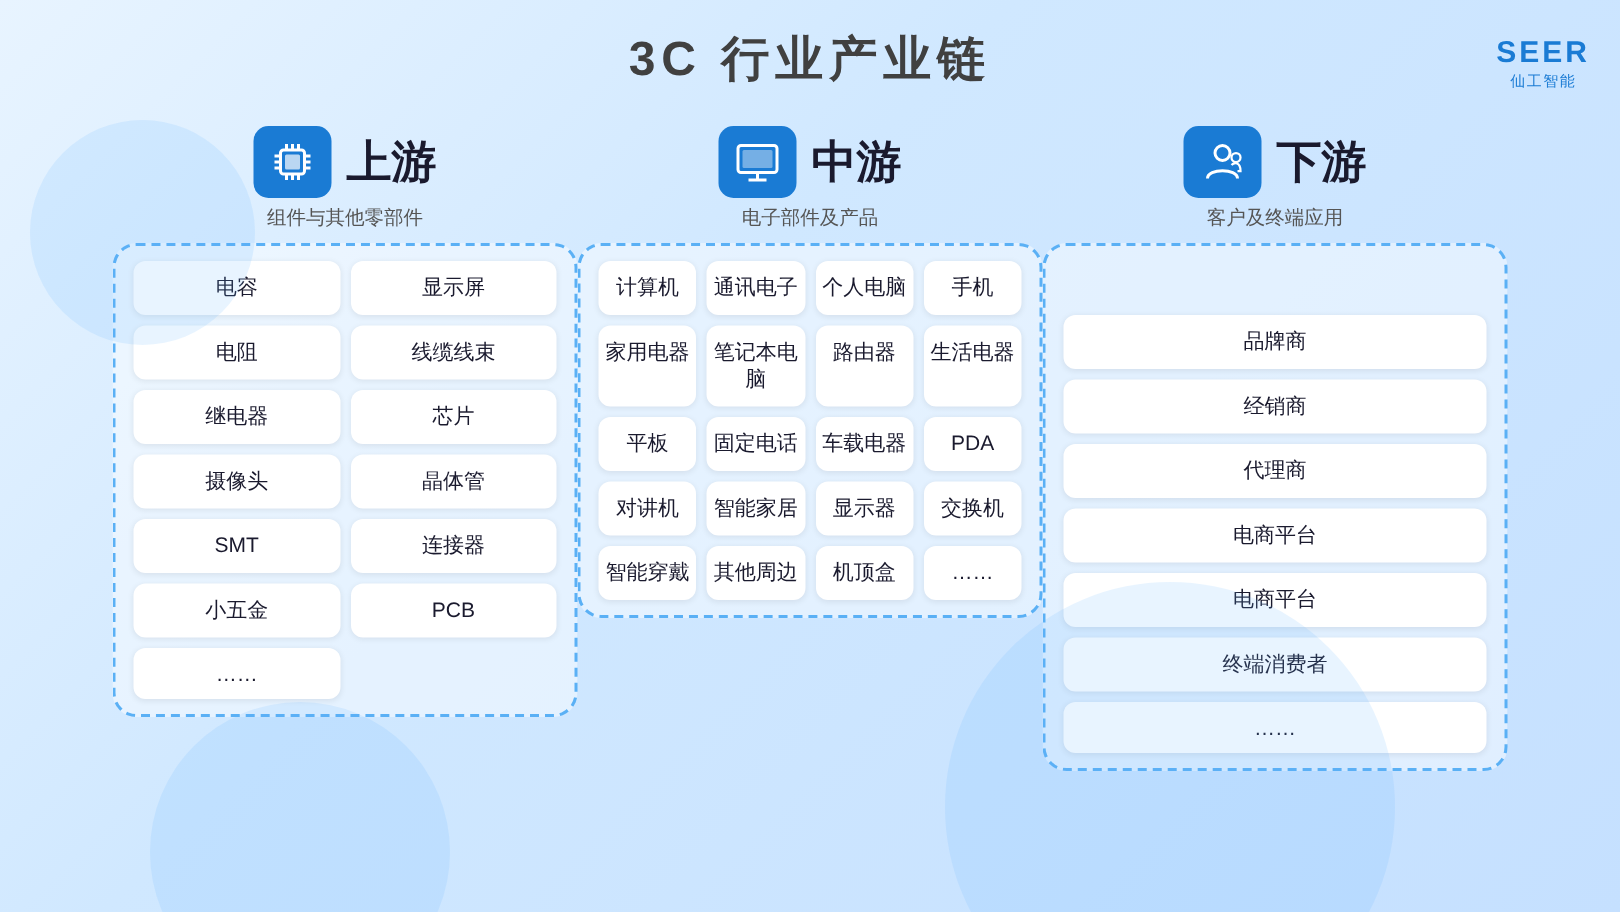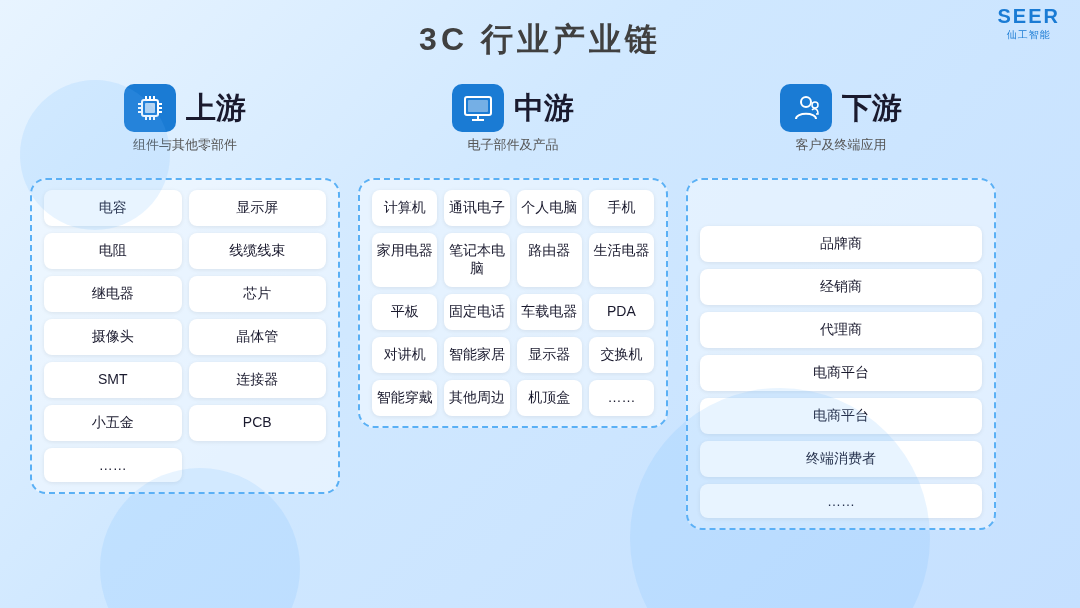--- a/index.html
+++ b/index.html
@@ -18,40 +18,39 @@
       border-radius: 50%;
       background: rgba(100, 180, 255, 0.15);
     }
     .bg-circle-1 { width: 300px; height: 300px; bottom: -80px; right: 150px; }
     .bg-circle-2 { width: 200px; height: 200px; bottom: -60px; left: 100px; }
     .bg-circle-3 { width: 150px; height: 150px; top: 80px; left: 20px; }
 
     
     .logo {
       position: absolute;
-      top: 5px;
+      top: 24px;
       right: 20px;
       text-align: center;
     }
 
     
     .page-title {
       text-align: center;
       font-size: 32px;
       font-weight: 700;
       color: #404040;
       padding-top: 18px;
       letter-spacing: 4px;
     }
 
     
     .main-content {
       display: flex;
-      justify-content: flex-start;
-      gap: 18px;
+      justify-content: center;
       padding: 12px 30px 10px 30px;
       margin-top: 10px;
     }
 
     
     .column {
       flex: 1;
       max-width: 310px;
       display: flex;
       flex-direction: column;
@@ -79,21 +78,21 @@
       fill: white;
     }
     .section-label {
       font-size: 30px;
       font-weight: 700;
       color: #1a1a2e;
     }
     .section-sublabel {
       font-size: 13px;
       color: #555;
-      margin-bottom: 24px;
+      margin-bottom: 8px;
       text-align: center;
     }
 
     
     .dashed-box {
       border: 2px dashed #5ab0f5;
       border-radius: 16px;
       padding: 10px 12px;
       width: 100%;
       background: rgba(255,255,255,0.45);

